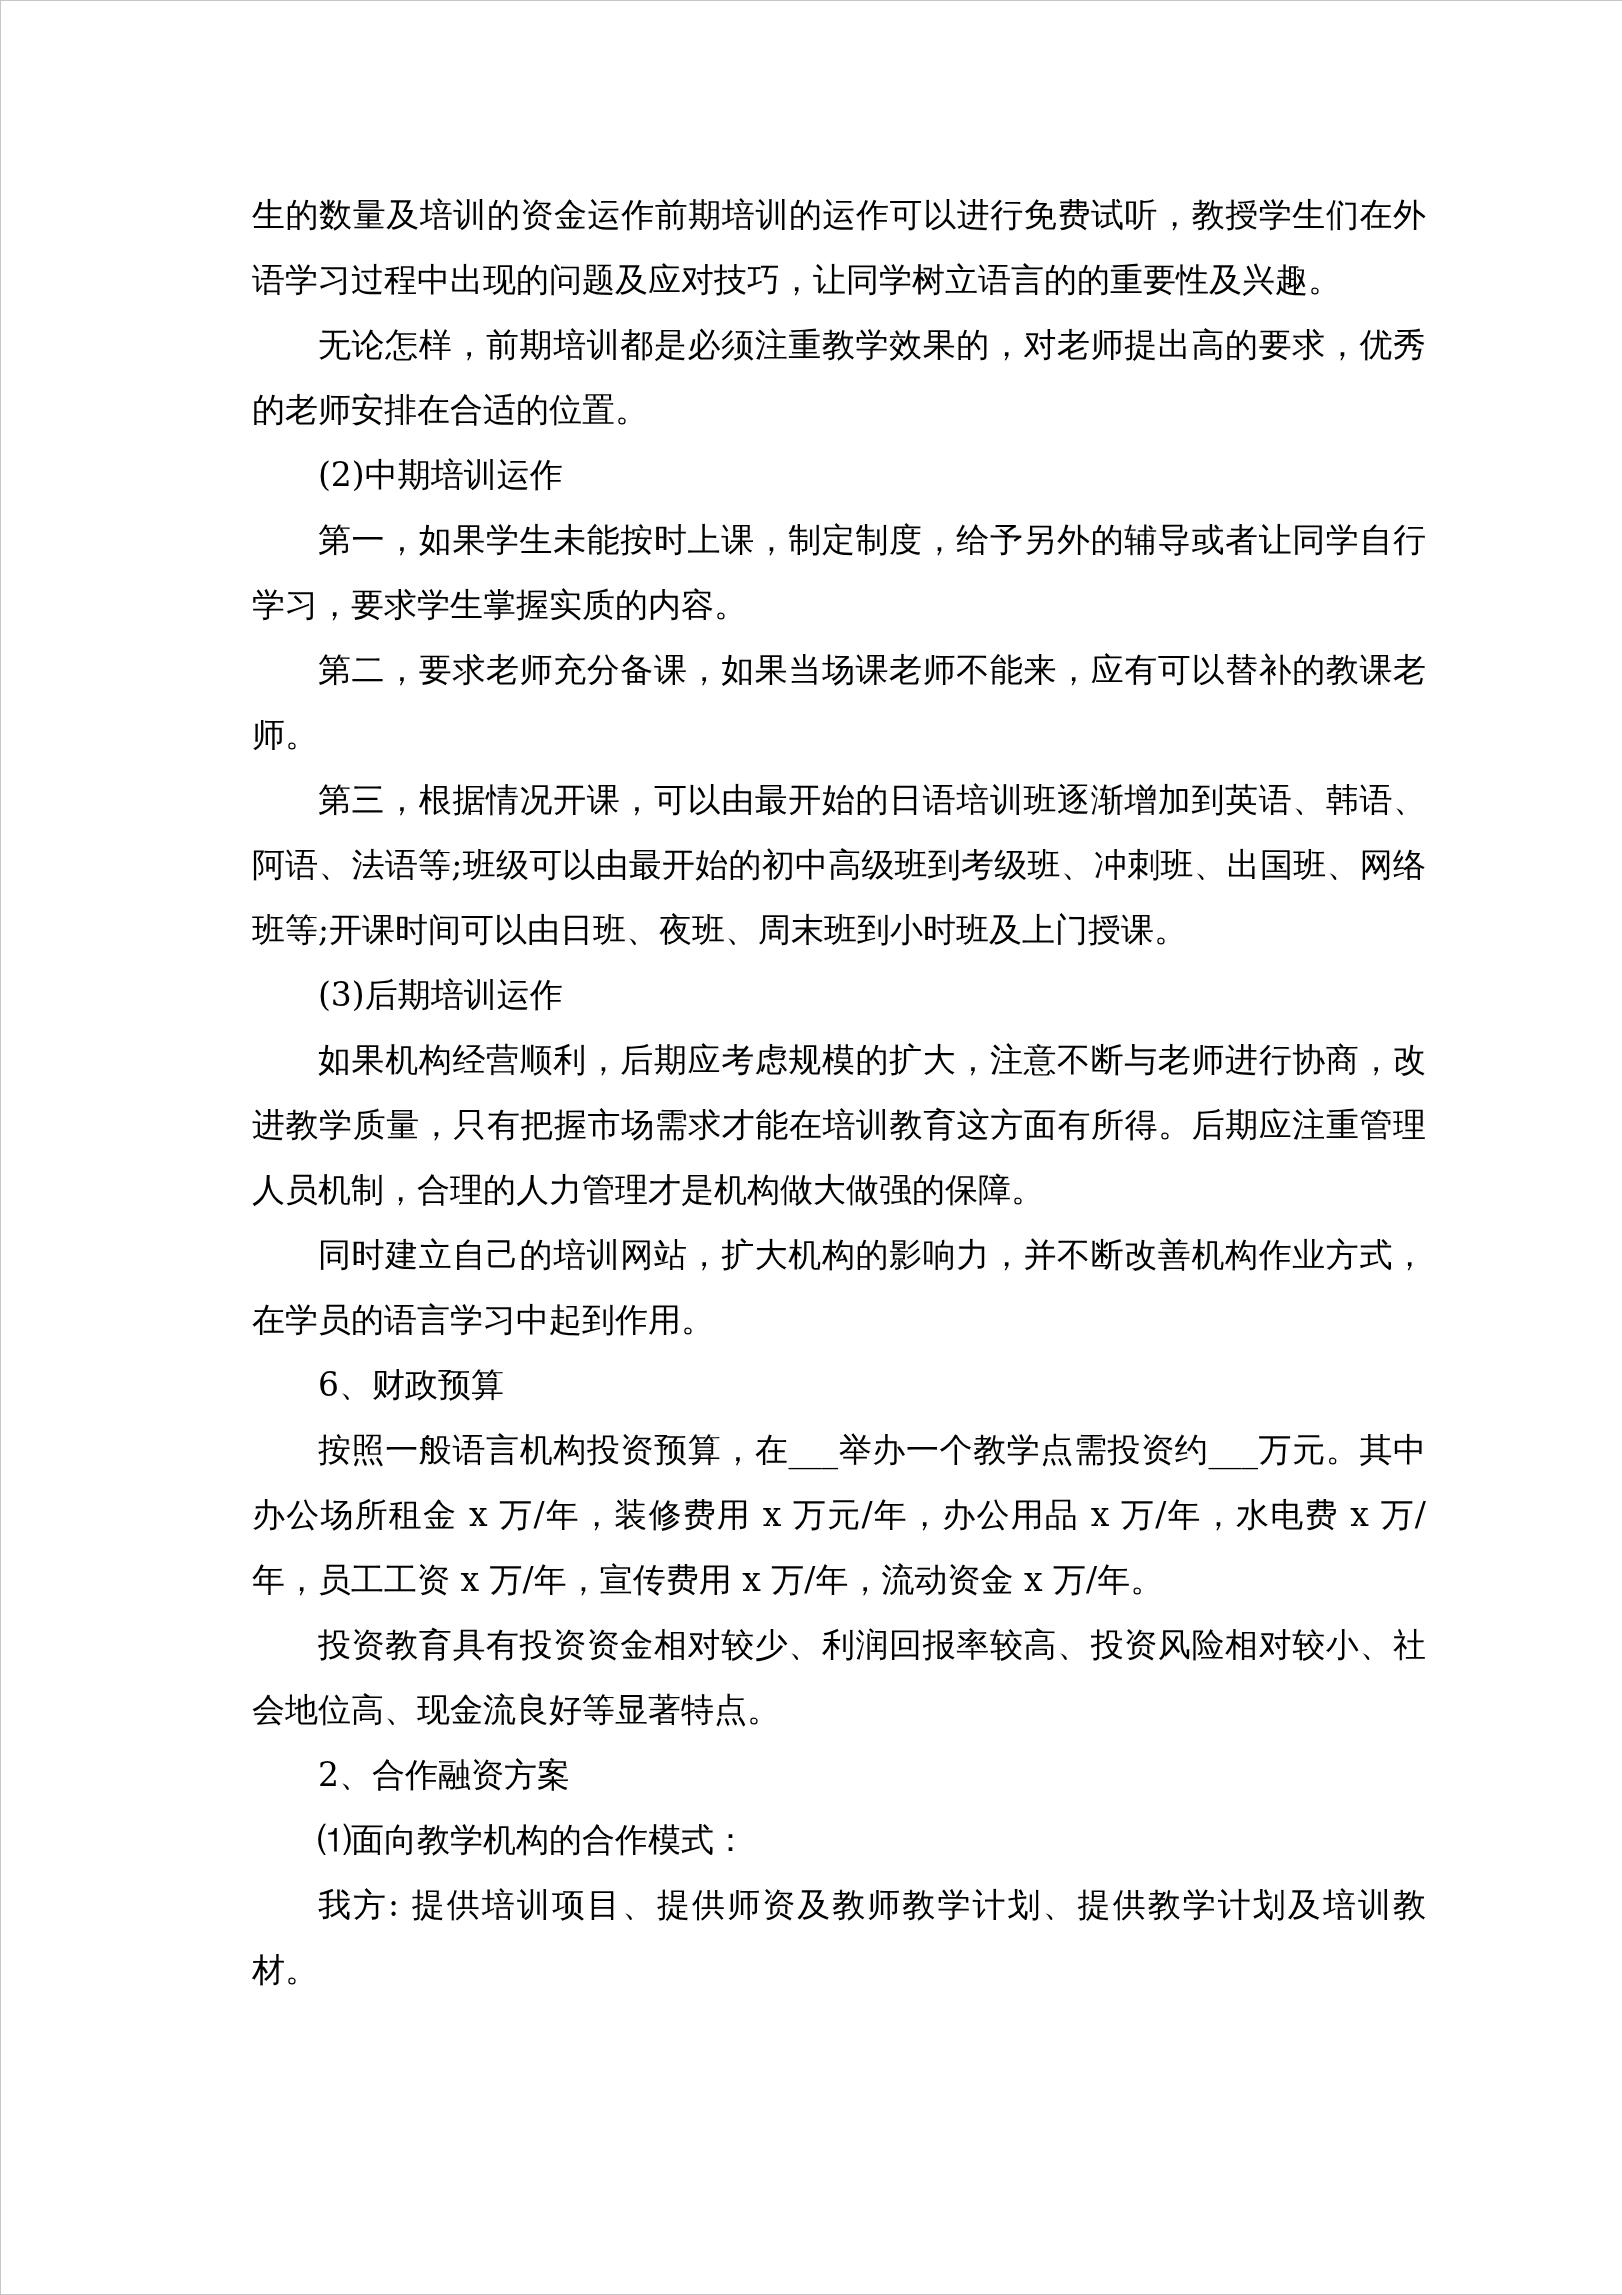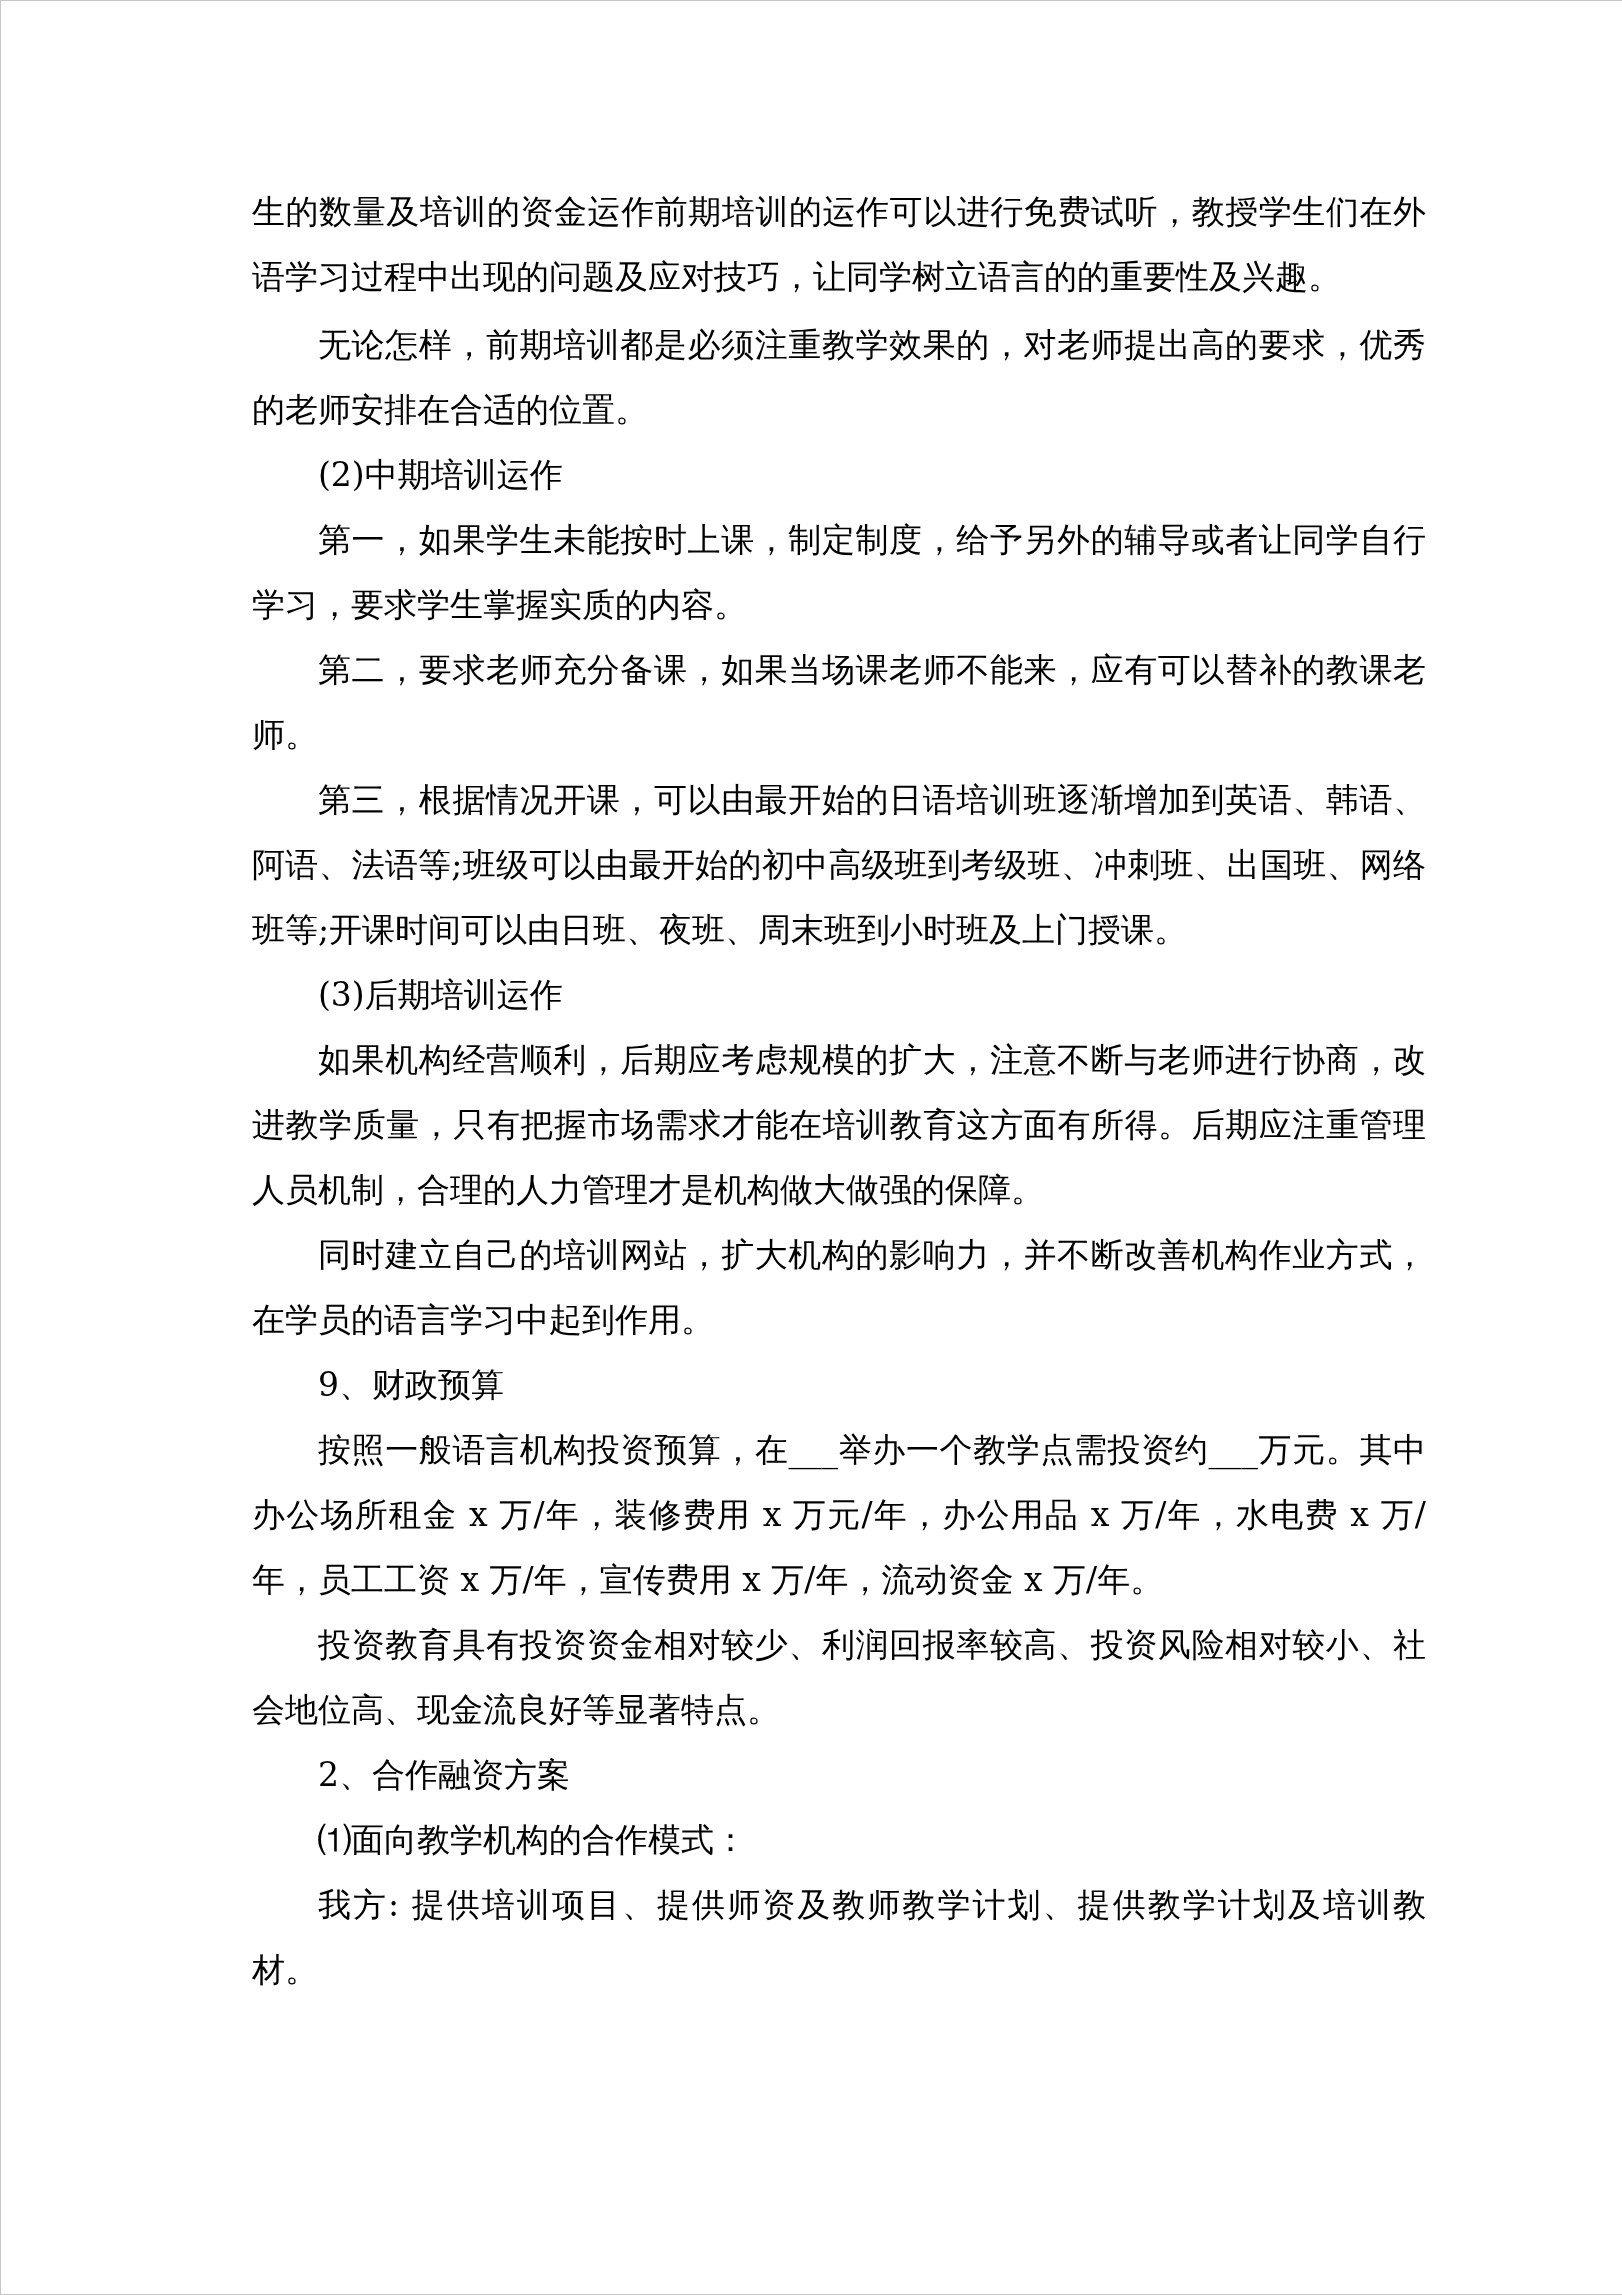--- a/index.html
+++ b/index.html
@@ -28,38 +28,37 @@
     text-align: justify;
   }
   .content p {
     margin: 0;
     padding: 0;
     text-indent: 2em;
     word-break: break-all;
   }
   .content p.no-indent {
     text-indent: 0;
-    font-family: Liberation Mono, monospace;
   }
 </style>
 </head>
 <body>
 
 <div class="page">
   <div class="content">
     <p class="no-indent">生的数量及培训的资金运作前期培训的运作可以进行免费试听，教授学生们在外语学习过程中出现的问题及应对技巧，让同学树立语言的的重要性及兴趣。</p>
     <p>无论怎样，前期培训都是必须注重教学效果的，对老师提出高的要求，优秀的老师安排在合适的位置。</p>
     <p>(2)中期培训运作</p>
     <p>第一，如果学生未能按时上课，制定制度，给予另外的辅导或者让同学自行学习，要求学生掌握实质的内容。</p>
     <p>第二，要求老师充分备课，如果当场课老师不能来，应有可以替补的教课老师。</p>
     <p>第三，根据情况开课，可以由最开始的日语培训班逐渐增加到英语、韩语、阿语、法语等;班级可以由最开始的初中高级班到考级班、冲刺班、出国班、网络班等;开课时间可以由日班、夜班、周末班到小时班及上门授课。</p>
     <p>(3)后期培训运作</p>
     <p>如果机构经营顺利，后期应考虑规模的扩大，注意不断与老师进行协商，改进教学质量，只有把握市场需求才能在培训教育这方面有所得。后期应注重管理人员机制，合理的人力管理才是机构做大做强的保障。</p>
     <p>同时建立自己的培训网站，扩大机构的影响力，并不断改善机构作业方式，在学员的语言学习中起到作用。</p>
-    <p>9、财政预算</p>
+    <p>6、财政预算</p>
     <p>按照一般语言机构投资预算，在___举办一个教学点需投资约___万元。其中办公场所租金 x 万/年，装修费用 x 万元/年，办公用品 x 万/年，水电费 x 万/年，员工工资 x 万/年，宣传费用 x 万/年，流动资金 x 万/年。</p>
     <p>投资教育具有投资资金相对较少、利润回报率较高、投资风险相对较小、社会地位高、现金流良好等显著特点。</p>
     <p>2、合作融资方案</p>
     <p>⑴面向教学机构的合作模式：</p>
     <p>我方: 提供培训项目、提供师资及教师教学计划、提供教学计划及培训教材。</p>
   </div>
 </div>
 
 
 </body></html>

